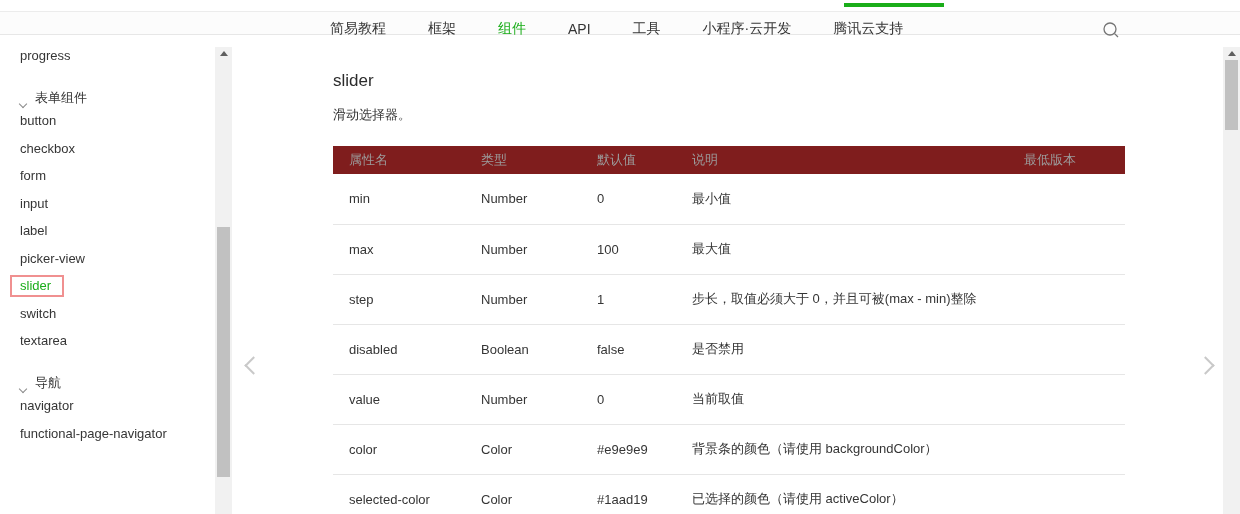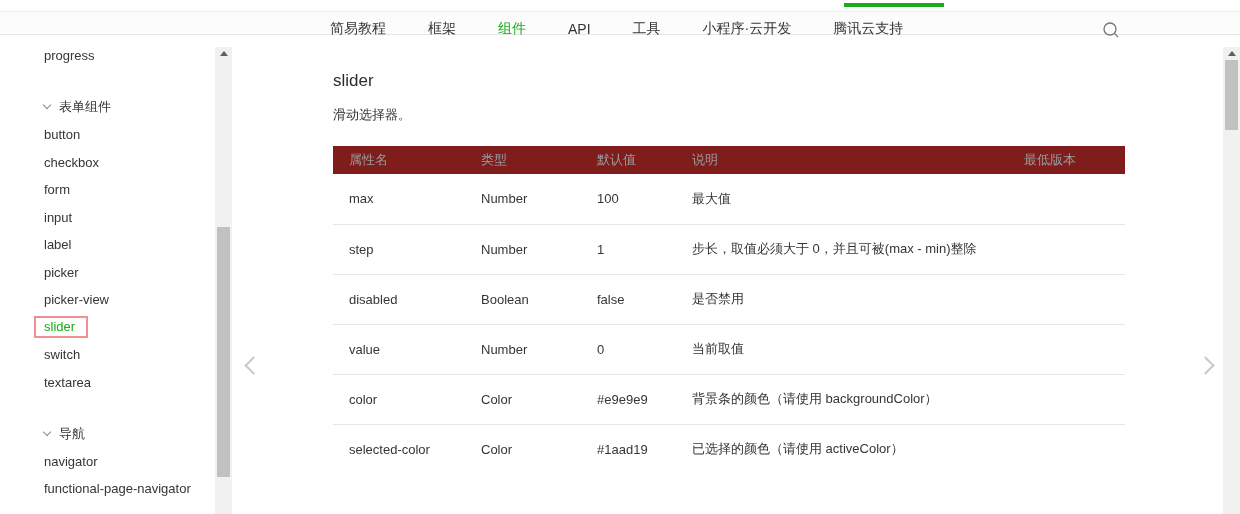--- a/index.html
+++ b/index.html
@@ -23,23 +23,23 @@
   .nav-item { font-size:14px; color:#353535; cursor:pointer; white-space:nowrap; }
   .nav-item.active { color:#1aad19; }
   .nav-search { position:absolute; left:1101px; top:8px; width:20px; height:20px; cursor:pointer; }
 
   
   .page { position:absolute; left:0; top:47px; width:1240px; height:467px; background:#fff; }
 
   
   .sidebar { position:absolute; left:0; top:0; width:215px; height:467px; background:#fff; overflow:hidden; }
   .side-list { list-style:none; padding-top:0; }
-  .side-row { height:27.5px; display:flex; align-items:center; padding-left:44px; font-size:13px; color:#353535; cursor:pointer; }
+  .side-row { height:27.5px; display:flex; align-items:center; padding-left:20px; font-size:13px; color:#353535; cursor:pointer; }
   .side-row:first-child { margin-top:-5px; }
-  .side-section { margin-top:24px; color:#353535; }
+  .side-section { margin-top:10px; color:#353535;align-items:flex-end; }
   .sec-caret { display:inline-block; width:6px; height:6px; border-right:1.2px solid #8a8a8a; border-bottom:1.2px solid #8a8a8a; transform:rotate(45deg); margin-right:9px; margin-top:-4px; }
   .side-row .label { white-space:nowrap; }
   .side-row.active .label-box { color:#1aad19; }
   .label-box.boxed { display:inline-block; border:2px solid #f09090; padding:1px 11px 2px 8px; margin-left:-10px; }
 
   
   .side-scroll { position:absolute; left:215px; top:0; width:17px; height:467px; background:#f1f1f1; }
   .scroll-up { position:absolute; left:4.5px; top:4px; width:0; height:0; border-left:4px solid transparent; border-right:4px solid transparent; border-bottom:5px solid #5f5f5f; cursor:pointer; }
   .side-thumb { position:absolute; left:2px; top:180px; width:13px; height:250px; background:#c1c1c1; cursor:pointer; }
 
@@ -123,23 +123,20 @@
         <li class="side-row">
             <span class="label">form</span>
           </li>
         <li class="side-row">
             <span class="label">input</span>
           </li>
         <li class="side-row">
             <span class="label">label</span>
           </li>
         <li class="side-row">
-            <span class="label">picker</span>
-          </li>
-        <li class="side-row">
             <span class="label">picker-view</span>
           </li>
         <li class="side-row active">
             <span class="label label-box boxed">slider</span>
           </li>
         <li class="side-row">
             <span class="label">switch</span>
           </li>
         <li class="side-row">
             <span class="label">textarea</span>
@@ -182,20 +179,27 @@
           <tr>
             <th>属性名</th>
             <th>类型</th>
             <th>默认值</th>
             <th>说明</th>
             <th class="ver">最低版本</th>
           </tr>
         </thead>
         <tbody>
           <tr>
+            <td>min</td>
+            <td>Number</td>
+            <td>0</td>
+            <td>最小值</td>
+            <td class="ver"></td>
+          </tr>
+          <tr>
             <td>max</td>
             <td>Number</td>
             <td>100</td>
             <td>最大值</td>
             <td class="ver"></td>
           </tr>
           <tr>
             <td>step</td>
             <td>Number</td>
             <td>1</td>

